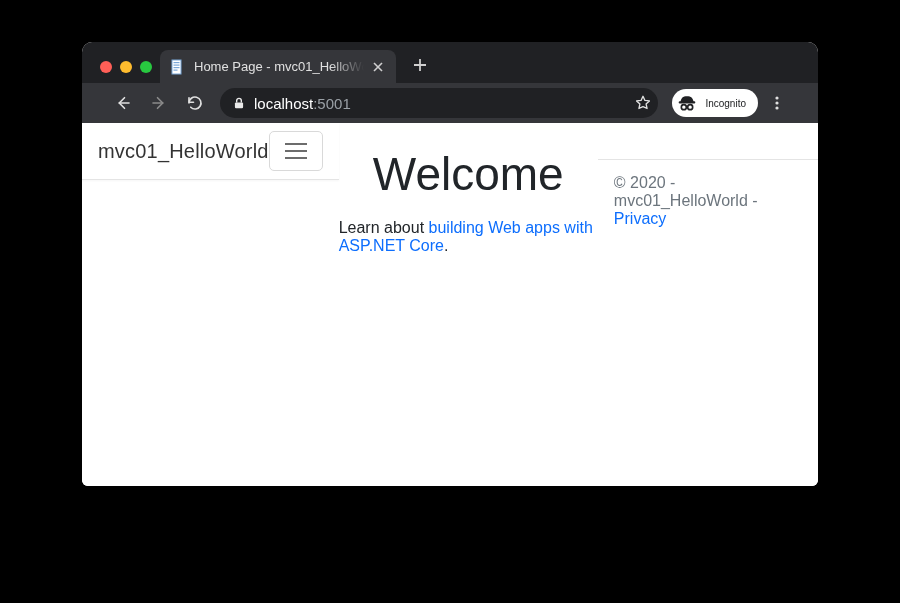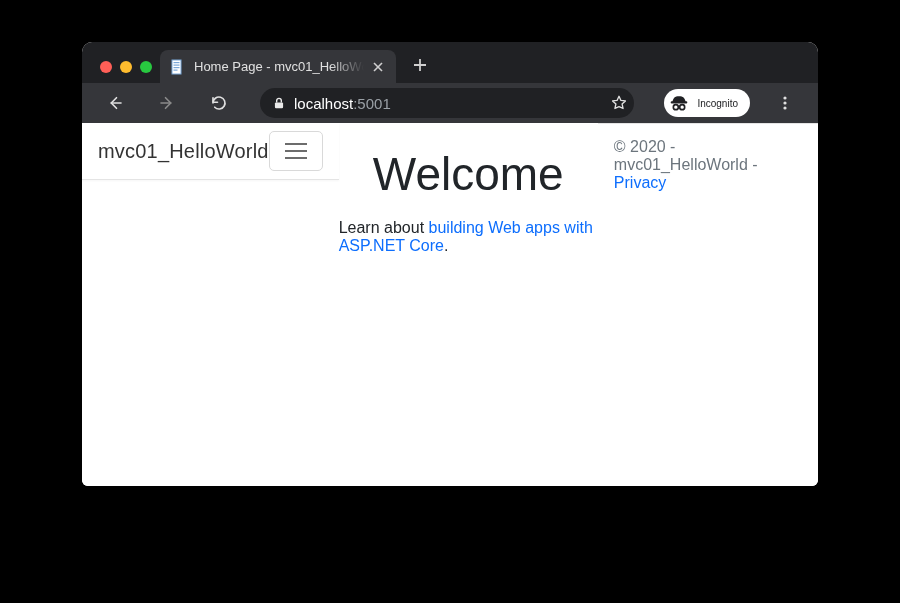--- a/index.html
+++ b/index.html
@@ -62,22 +62,22 @@
     width: 28px; height: 28px; margin-left: 10px; margin-bottom: 4px;
     color: #cfcfcf; display: inline-flex; align-items: center; justify-content: center;
     font-size: 18px;
   }
 
   
   .toolbar {
     background: #35363a;
     height: 40px;
     display: flex; align-items: center;
-    padding: 0 16px;
-    gap: 18px;
+    padding: 0 24px;
+    gap: 2px;
   }
   .icon-btn {
     width: 34px; height: 30px;
     display: inline-flex; align-items: center; justify-content: center;
     color: #e0e0e0; border-radius: 50%;
   }
   .icon-btn.dim { color: #8a8a8a; }
   .omnibox {
     flex: 1 1 auto;
     background: #202124;
@@ -138,21 +138,21 @@
     margin-bottom: 18px;
   }
   .subline {
     font-size: 16px; color: #212529;
   }
   .subline a { color: #0d6efd; text-decoration: none; }
 
   .footer {
     border-top: 1px solid #e4e4e4;
     padding: 14px 16px;
-    font-size: 16px; color: #6c757d;
+    font-size: 16px; color: #6c757d; margin-top: 36px;
   }
   .footer a { color: #0d6efd; text-decoration: none; }
 
   svg { display: block; }
 </style>
 </head>
 <body>
 
 <div class="stage">
   <div class="window">

